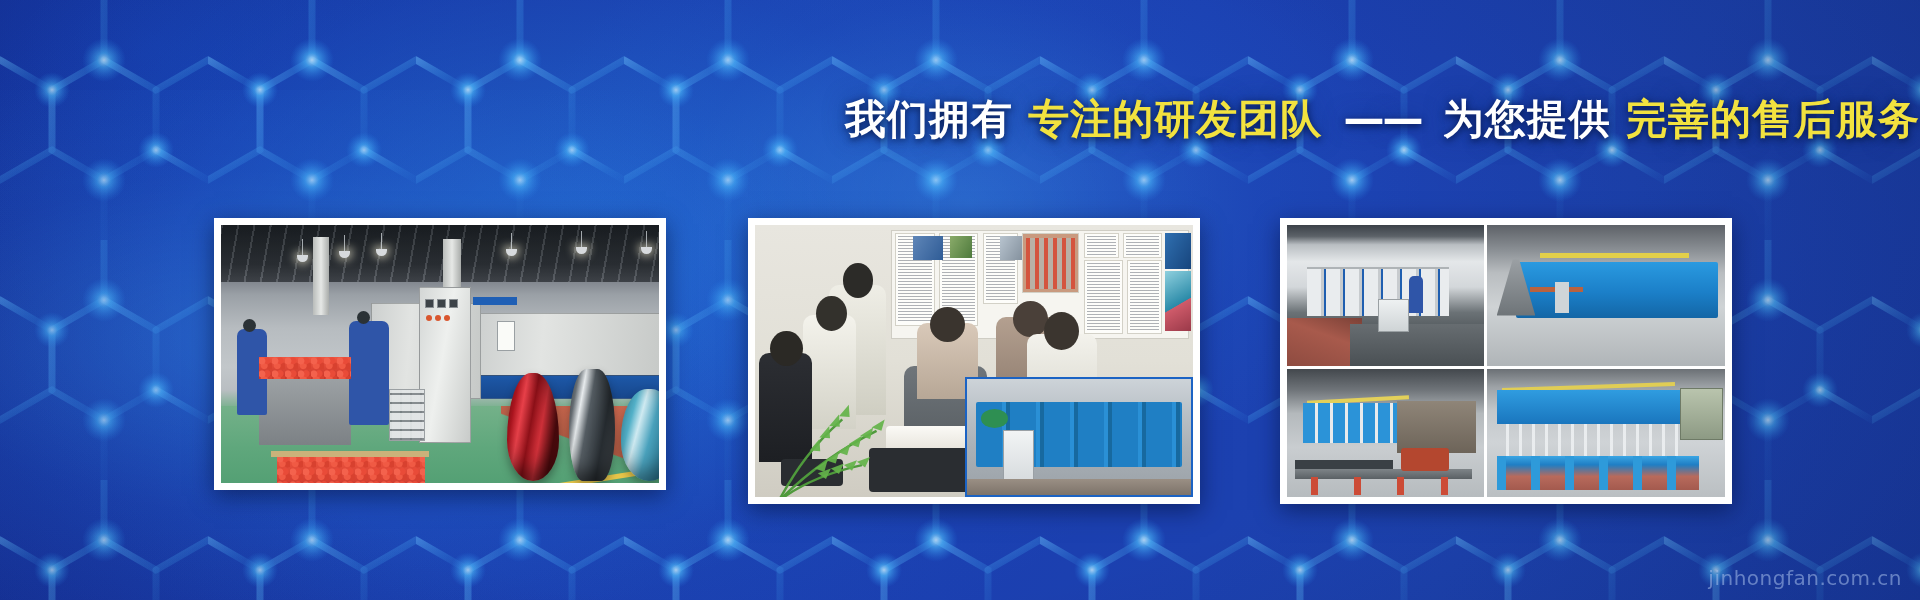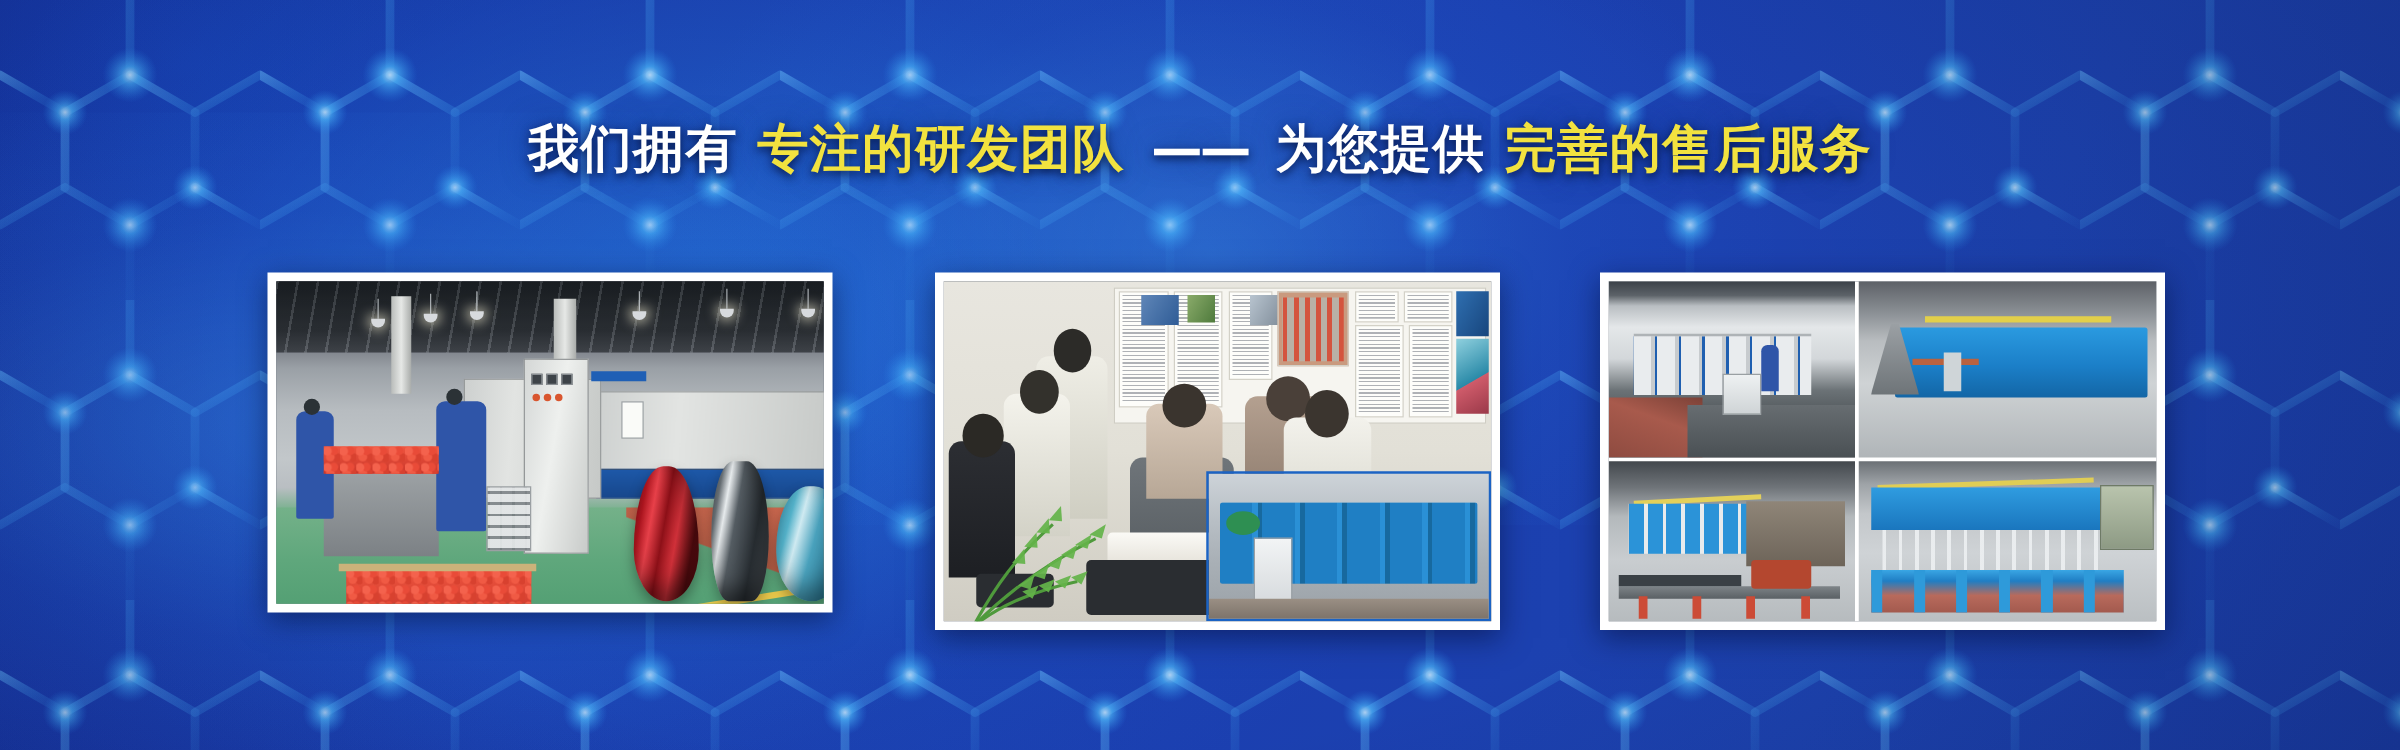--- a/index.html
+++ b/index.html
@@ -40,21 +40,21 @@
   }
   .vignette {
     position:absolute; inset:0;
     background:radial-gradient(ellipse 1400px 760px at 42% 45%, rgba(0,0,0,0) 45%, rgba(6,18,70,0.30) 100%);
     pointer-events:none;
   }
 
   
   #headline {
     position:absolute; left:0; top:94px; width:1920px;
-    text-align:center;
+    text-align:right;
     white-space:nowrap;
     font-size:41px;
     font-weight:bold;
     letter-spacing:1px;
     line-height:1.25;
     font-family:"DejaVu Sans","Liberation Sans",sans-serif;
     text-shadow:0 2px 7px rgba(4,16,60,0.85), 0 0 22px rgba(10,40,120,0.7);
     z-index:6;
   }
   .hl-white  { color:#ffffff; }
@@ -567,13 +567,14 @@
             <div class="cab"></div>
             <div class="hangers"></div>
             <div class="frame"></div>
           </div>
         </div>
       </div>
 
     </figure>
   </div>
 
+  <div id="watermark">jinhongfan.com.cn</div>
 </div>
 
 </body></html>

